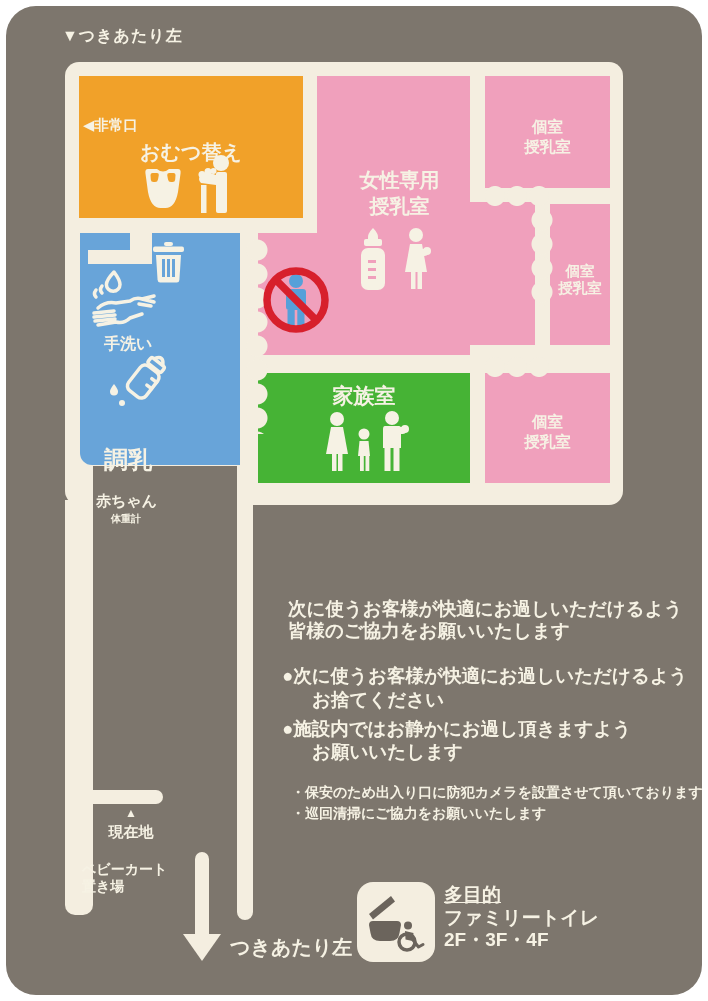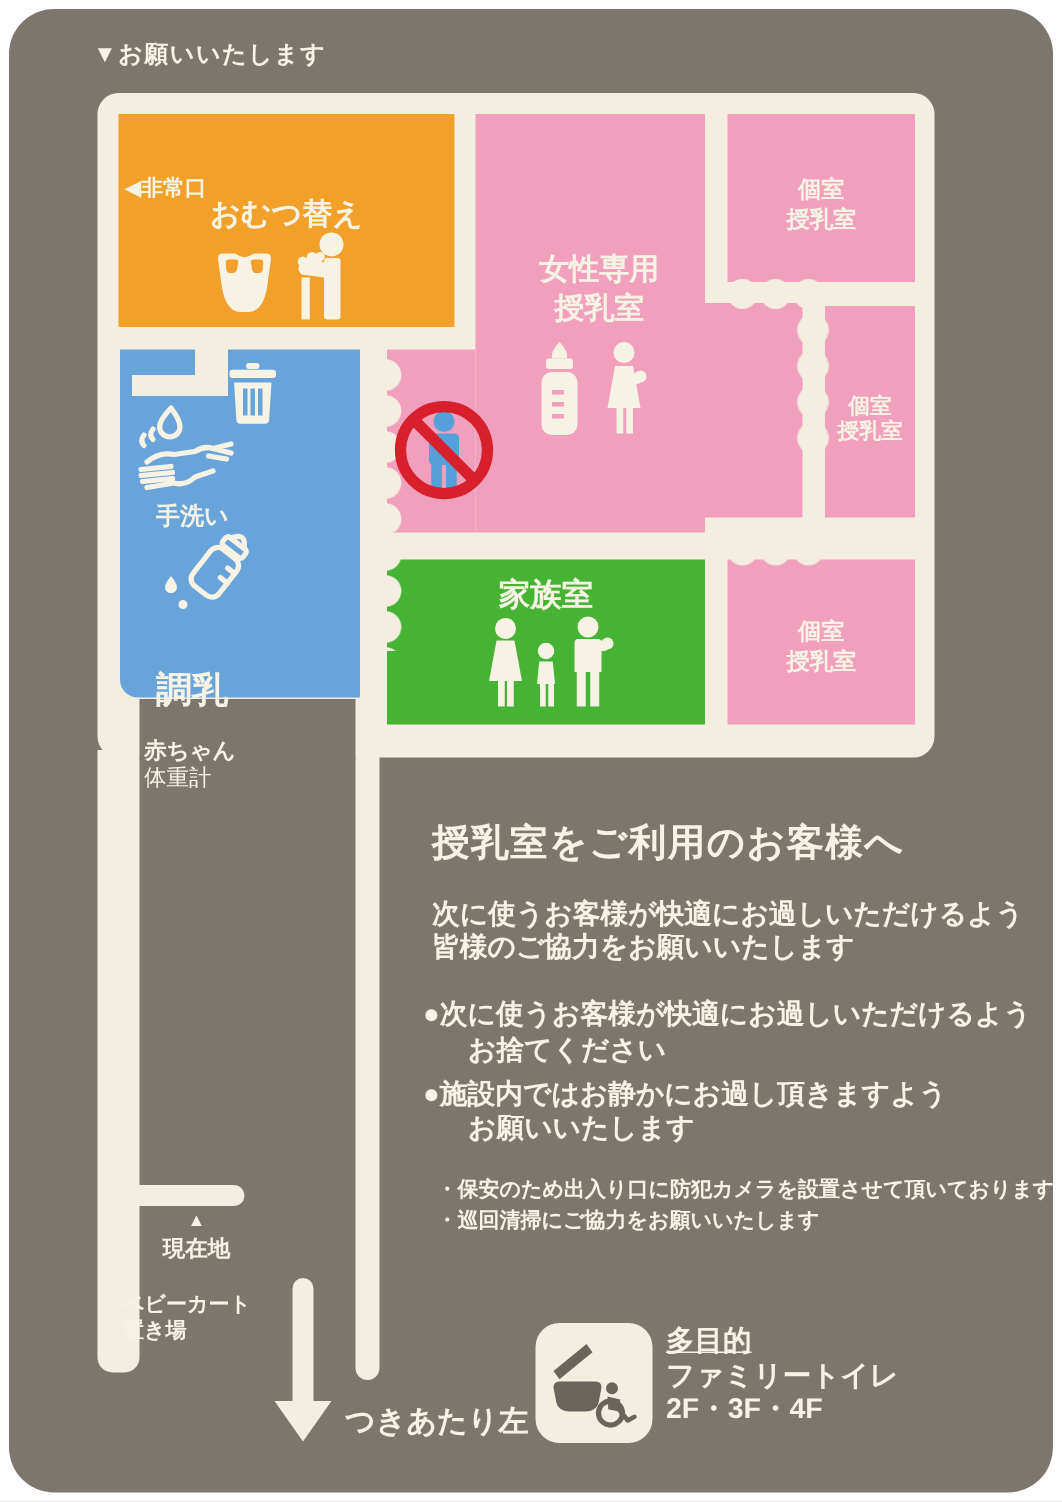--- a/index.html
+++ b/index.html
@@ -30,21 +30,21 @@
     border-top:27px solid #f4eee0;
   }
 </style>
 </head>
 <body>
 
 <div class="stage">
 
   <div class="panel"></div>
 
-  <div class="abs txt" style="left:62px; top:26px; font-size:16px; letter-spacing:1px;">▼お願いいたします</div>
+  <div class="abs txt" style="left:62px; top:26px; font-size:16px; letter-spacing:1px;">▼つきあたり左</div>
 
   <div class="abs cream" style="left:65px; top:62px; width:558px; height:443px; border-radius:14px;"></div>
 
   <div class="abs cream" style="left:65px; top:500px; width:28px; height:415px; border-radius:0 0 10px 10px;"></div>
 
   <div class="abs cream" style="left:237px; top:500px; width:16px; height:420px; border-radius:0 0 8px 8px;"></div>
 
   <div class="abs cream" style="left:90px; top:790px; width:73px; height:14px; border-radius:0 8px 8px 0;"></div>
 
   <div class="abs" style="left:79px; top:76px; width:224px; height:142px; background:#f1a129;"></div>
@@ -61,21 +61,21 @@
   <div class="abs cream" style="left:130px; top:218px; width:22px; height:46px;"></div>
   <div class="abs cream" style="left:88px; top:250px; width:64px; height:14px;"></div>
   <div class="abs cream" style="left:535px; top:188px; width:75px; height:16px;"></div>
 
   <div class="abs scallop-v" style="left:246px; top:238px; width:22px; height:196px;"></div>
   <div class="abs scallop-h" style="left:484px; top:186px; width:66px; height:20px;"></div>
   <div class="abs scallop-v" style="left:531px; top:208px; width:22px; height:98px;"></div>
   <div class="abs scallop-h" style="left:484px; top:357px; width:66px; height:20px;"></div>
 
   <div class="abs txt" style="left:83px; top:116px; font-size:14.5px;">◀非常口</div>
-  <div class="abs txt ctr" style="left:79px; top:129px; width:224px; font-size:20px;">おむつ替え</div>
+  <div class="abs txt ctr" style="left:79px; top:139px; width:224px; font-size:20px;">おむつ替え</div>
 
   <div class="abs" style="left:317px; top:168px; width:165px;">
     <div class="txt ctr" style="font-size:20px; line-height:25.5px;">女性専用</div>
     <div class="txt ctr" style="font-size:20px; line-height:25.5px;">授乳室</div>
   </div>
 
   <div class="abs" style="left:485px; top:117px; width:125px;">
     <div class="txt ctr" style="font-size:15.5px; line-height:20px;">個室</div>
     <div class="txt ctr" style="font-size:15.5px; line-height:20px;">授乳室</div>
   </div>
@@ -88,21 +88,21 @@
     <div class="txt ctr" style="font-size:15.5px; line-height:20px;">授乳室</div>
   </div>
 
   <div class="abs txt ctr" style="left:258px; top:382px; width:212px; font-size:21px;">家族室</div>
 
   <div class="abs txt" style="left:104px; top:334px; font-size:16px;">手洗い</div>
   <div class="abs txt" style="left:104px; top:412px; font-size:24px;margin-top:32px;">調乳</div>
 
   <div class="abs" style="left:96px; top:492px;">
     <div class="txt" style="font-size:15px; line-height:18px; font-weight:bold;">赤ちゃん</div>
-    <div class="txt" style="font-size:15px; line-height:18px; font-weight:normal;">体重計</div>
+    <div class="txt" style="font-size:10px; line-height:18px; font-weight:bold;margin-left:15px;">体重計</div>
   </div>
 
   <svg class="abs" style="left:142px; top:165px; overflow:visible;" width="42" height="47" viewBox="0 0 42 47">
     <path fill="#f6f2e4" fill-rule="evenodd" d="M6 4 L15 4 Q21 9 27 4 L36 4 Q39 4 38.6 8 L36 27 Q33 43 23.5 43 L18.5 43 Q9 43 6 27 L3.4 8 Q3 4 6 4 Z
          M8.5 10 Q8.5 8 10.5 8 L15 8 Q17 8 16.8 10 L16 14.5 Q15.6 17 13 17 L11.5 17 Q9 17 8.8 14.5 Z
          M25.2 10 Q25.2 8 27.2 8 L31.5 8 Q33.5 8 33.5 10 L33.2 14.5 Q33 17 30.5 17 L29 17 Q26.4 17 26 14.5 Z"></path>
     <path fill="none" stroke="#f6f2e4" stroke-width="3" stroke-linecap="round" d="M13.5 32 Q21 26.5 28.5 32"></path>
   </svg>
 
   <svg class="abs" style="left:192px; top:155px; overflow:visible;" width="42" height="60" viewBox="0 0 42 60">
@@ -210,21 +210,20 @@
   <div class="abs" style="left:82px; top:861px;">
     <div class="txt" style="font-size:14px; line-height:17px;">ベビーカート</div>
     <div class="txt" style="font-size:14px; line-height:17px;">置き場</div>
   </div>
 
   <div class="abs cream" style="left:195px; top:852px; width:14px; height:84px; border-radius:7px 7px 0 0;"></div>
   <div class="abs arrow-head" style="left:183px; top:934px;"></div>
 
   <div class="abs txt" style="left:230px; top:934px; font-size:20px;">つきあたり左</div>
 
-  <div class="abs txt" style="left:288px; top:545px; font-size:25px; letter-spacing:1px;">授乳室をご利用のお客様へ</div>
   <div class="abs txt" style="left:288px; top:598px; font-size:18.5px; line-height:21.5px;">次に使うお客様が快適にお過しいただけるよう</div>
   <div class="abs txt" style="left:288px; top:620px; font-size:18.5px; line-height:21.5px;">皆様のご協力をお願いいたします</div>
 
   <div class="abs txt" style="left:282px; top:663px; font-size:18.5px;">●次に使うお客様が快適にお過しいただけるよう</div>
   <div class="abs txt" style="left:312px; top:687px; font-size:18.5px;">お捨てください</div>
   <div class="abs txt" style="left:282px; top:716px; font-size:18.5px;">●施設内ではお静かにお過し頂きますよう</div>
   <div class="abs txt" style="left:312px; top:739px; font-size:18.5px;">お願いいたします</div>
 
   <div class="abs txt" style="left:291px; top:784px; font-size:14px;">・保安のため出入り口に防犯カメラを設置させて頂いております</div>
   <div class="abs txt" style="left:291px; top:805px; font-size:14px;">・巡回清掃にご協力をお願いいたします</div>

